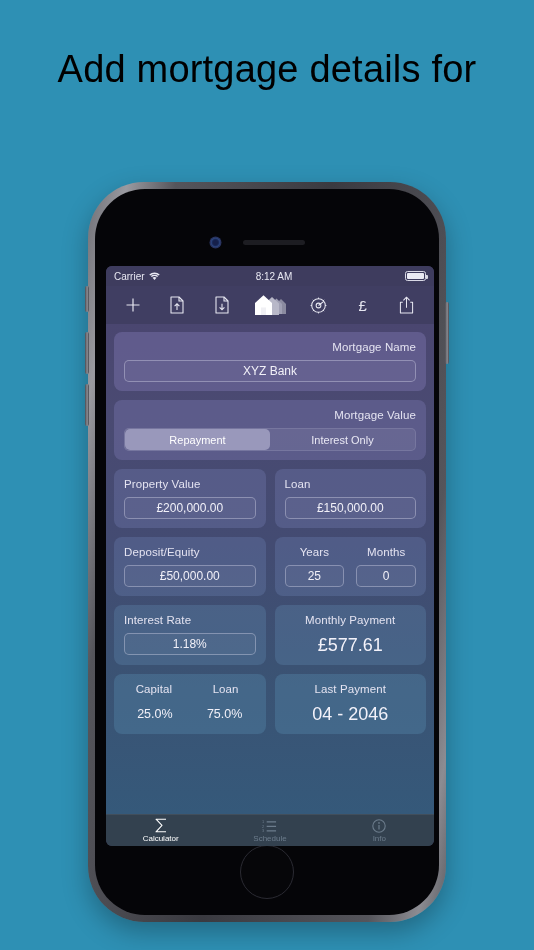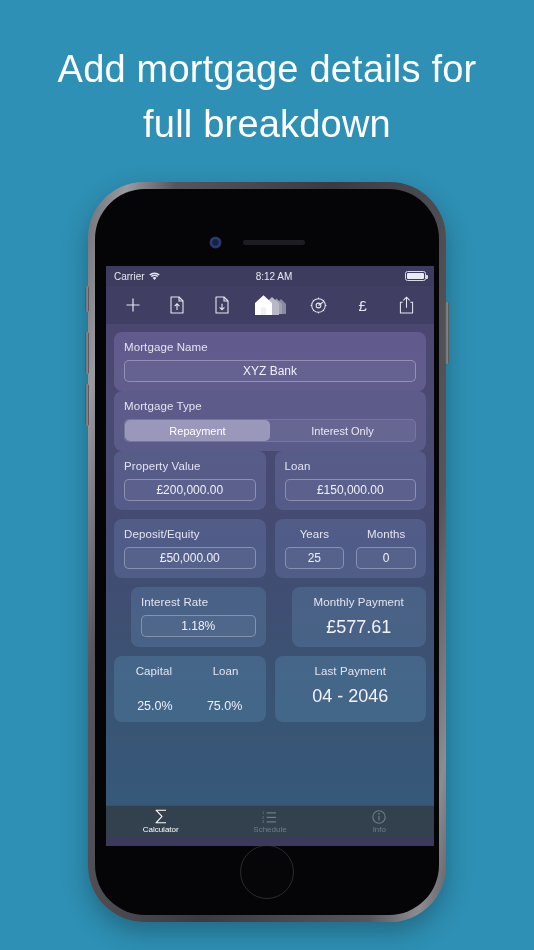--- a/index.html
+++ b/index.html
@@ -19,21 +19,21 @@
     background: #2e90b4;
   }
 
   
   .headline {
     position: absolute;
     top: 42px;
     left: 0;
     width: 534px;
     text-align: center;
-    color: #ffffff;
+    color: #000000;
     font-size: 38px;
     font-weight: 300;
     line-height: 1.45;
     letter-spacing: 0.2px;
   }
 
   
   .phone {
     position: absolute;
     left: 88px;
@@ -89,20 +89,21 @@
 
   
   .screen {
     position: absolute;
     left: 18px;
     top: 84px;
     width: 328px;
     height: 580px;
     overflow: hidden;
     background: #3c3a5c;
+    border-radius: 6px;
   }
 
   
   .statusbar {
     height: 20px;
     background: #3e3c5e;
     display: flex;
     align-items: center;
     padding: 0 8px;
     color: #e8e8f2;
@@ -154,27 +155,27 @@
     background: linear-gradient(180deg, #4a4670 0%, #4a4a72 18%, #434b72 45%, #3b5273 70%, #35597a 100%);
     padding: 8px 8px 0 8px;
     position: relative;
   }
 
   .card {
     border-radius: 8px;
     padding: 9px 10px;
     position: relative;
   }
-  .card-lg { margin-bottom: 0; }
+  .card-lg { margin-bottom: 9px; text-align: right; }
 
   .card.p1 { background: rgba(129,122,182,0.40); }
   .card.p2 { background: rgba(124,122,180,0.38); }
   .card.p3 { background: rgba(117,126,180,0.34); }
   .card.p4 { background: rgba(110,132,180,0.32); }
-  .card.p5 { background: rgba(100,142,182,0.30); margin-left: 17px; }
+  .card.p5 { background: rgba(100,142,182,0.30); }
   .card.p6 { background: rgba(92,150,184,0.30); }
 
   .card-label {
     font-size: 11.5px;
     color: #e4e3f1;
     font-weight: 400;
     letter-spacing: 0.1px;
   }
   .card-label.center { text-align: center; }
 
@@ -221,30 +222,30 @@
   .split > div { flex: 1; text-align: center; }
   .split .card-label { text-align: center; }
 
   .bigvalue {
     margin-top: 9px;
     text-align: center;
     font-size: 18px;
     color: #f3f2fa;
   }
   .pctrow {
-    margin-top: 22px;
+    margin-top: 12px;
     display: flex;
     gap: 8px;
   }
   .pctrow > div { flex: 1; text-align: center; font-size: 12.5px; color: #f1f0f8; }
 
   
   .tabbar {
     position: absolute;
-    left: 0; bottom: 9px;
+    left: 0; bottom: 0;
     width: 100%;
     height: 32px;
     background: #33414f;
     display: flex;
     border-top: 1px solid rgba(255,255,255,0.07);
   }
   .tab {
     flex: 1;
     display: flex;
     flex-direction: column;
@@ -257,21 +258,20 @@
   .tab.active { color: #ffffff; }
   .tab .ti { height: 15px; display: flex; align-items: flex-end; }
 </style>
 </head>
 <body>
 
 <div class="page">
 
   <div class="headline">
     <div>Add mortgage details for</div>
-    <div>full breakdown</div>
   </div>
 
   <div class="phone">
     <div class="side-btn mute"></div>
     <div class="side-btn vol-up"></div>
     <div class="side-btn vol-dn"></div>
     <div class="side-btn power"></div>
 
     <div class="phone-inner">
       <div class="camera"></div>
@@ -362,21 +362,21 @@
       </div>
 
       <div class="content">
 
         <div class="card p1 card-lg">
           <div class="card-label">Mortgage Name</div>
           <div class="field" title="Mortgage Name">XYZ Bank</div>
         </div>
 
         <div class="card p2 card-lg">
-          <div class="card-label">Mortgage Type</div>
+          <div class="card-label">Mortgage Value</div>
           <div class="segmented">
             <div class="seg active">Repayment</div>
             <div class="seg">Interest Only</div>
           </div>
         </div>
 
         <div class="row2">
           <div class="card p3">
             <div class="card-label">Property Value</div>
             <div class="field">£200,000.00</div>

